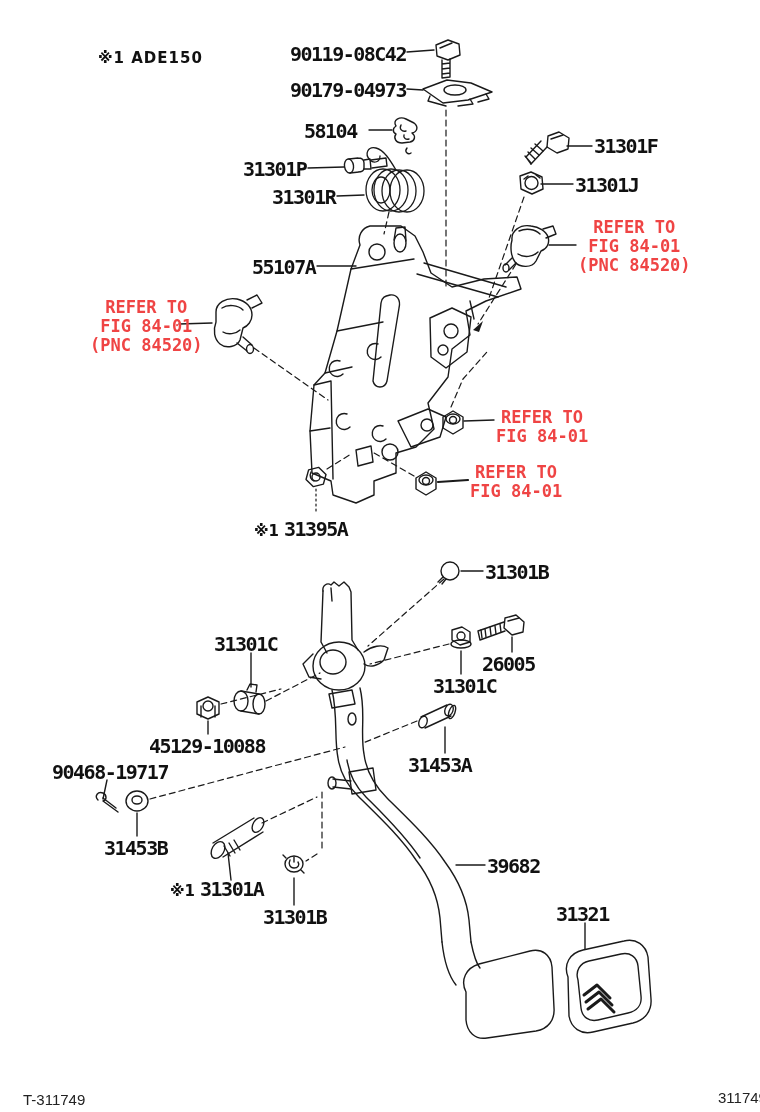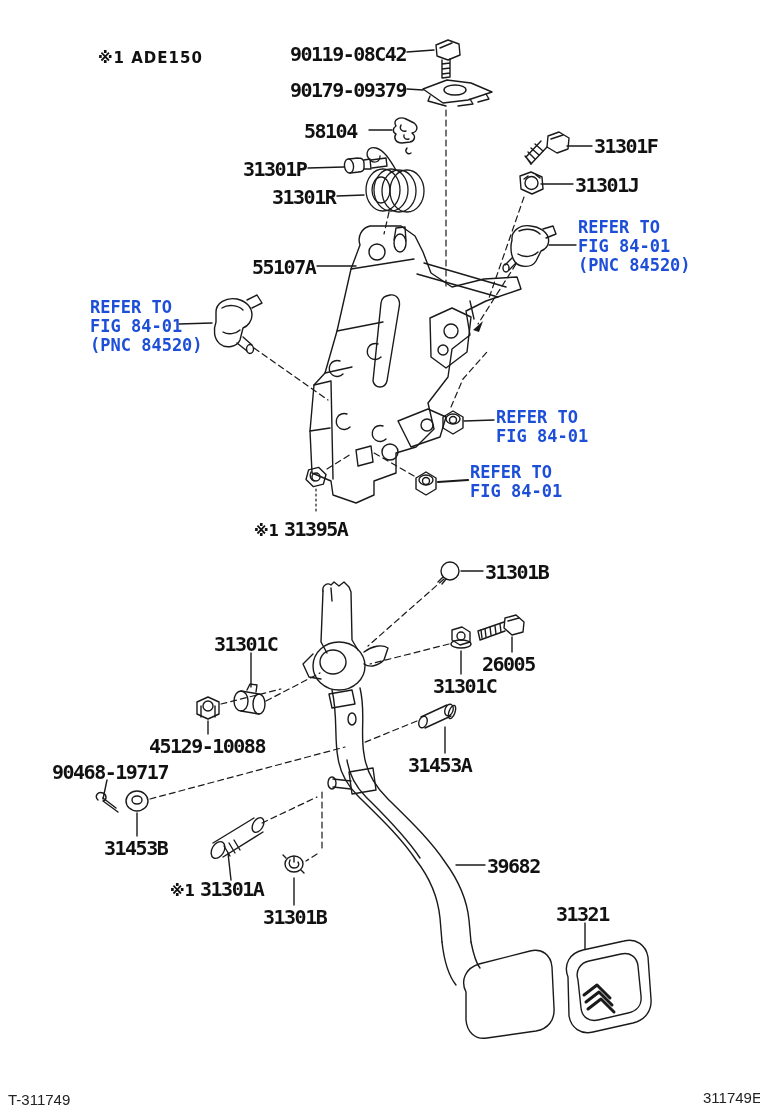--- a/index.html
+++ b/index.html
@@ -4,25 +4,25 @@
 <style>
   html,body{margin:0;padding:0;background:#fff;}
   #stage{position:relative;width:760px;height:1112px;background:#ffffff;overflow:hidden;
          font-family:"DejaVu Sans Mono",monospace;}
   #art{position:absolute;left:0;top:0;}
   .lbl{position:absolute;font:700 20px "DejaVu Sans Mono",monospace;letter-spacing:-1.5px;
        color:#111;white-space:nowrap;line-height:1;text-align:center;}
   .lbl .pre{font:700 15px "DejaVu Sans","DejaVu Sans Mono",monospace;letter-spacing:0;
        margin-right:5px;}
   .refer{position:absolute;font:700 17px "DejaVu Sans Mono",monospace;letter-spacing:0;
-       color:#1d4ed8;white-space:nowrap;line-height:19px;}
+       color:#ef4444;white-space:nowrap;line-height:19px;text-align:center;}
   .note{position:absolute;font:700 15px "DejaVu Sans","DejaVu Sans Mono",monospace;
        letter-spacing:1px;color:#111;white-space:nowrap;line-height:1;}
   .foot{position:absolute;font:400 15px "Liberation Sans",sans-serif;color:#222;
-       white-space:nowrap;line-height:1;}
+       white-space:nowrap;line-height:1;margin-left:15px;}
   svg *{vector-effect:non-scaling-stroke;}
 </style>
 </head>
 <body>
 
 <div id="stage">
 
   <svg id="art" width="760" height="1112" viewBox="0 0 760 1112" fill="none" stroke="#1a1a1a" stroke-width="1.4" stroke-linecap="round" stroke-linejoin="round">
 
     <g>
@@ -249,21 +249,21 @@
       <path d="M286,858 L283,855 M301,870 L304,873"></path>
     </g>
   </svg>
 
   <div class="note" style="left:98px;top:51px">
     <span>※1</span>
     <span>ADE150</span>
   </div>
 
   <div class="lbl" style="left:290px;top:44px">90119-08C42</div>
-  <div class="lbl" style="left:290px;top:80px">90179-09379</div>
+  <div class="lbl" style="left:290px;top:80px">90179-04973</div>
   <div class="lbl" style="left:304px;top:121px">58104</div>
   <div class="lbl" style="left:243px;top:159px">31301P</div>
   <div class="lbl" style="left:272px;top:187px">31301R</div>
   <div class="lbl" style="left:252px;top:257px">55107A</div>
   <div class="lbl" style="left:594px;top:136px">31301F</div>
   <div class="lbl" style="left:575px;top:175px">31301J</div>
 
   <div class="refer" style="left:578px;top:218px">
     <div>REFER TO</div>
     <div>FIG 84-01</div>

